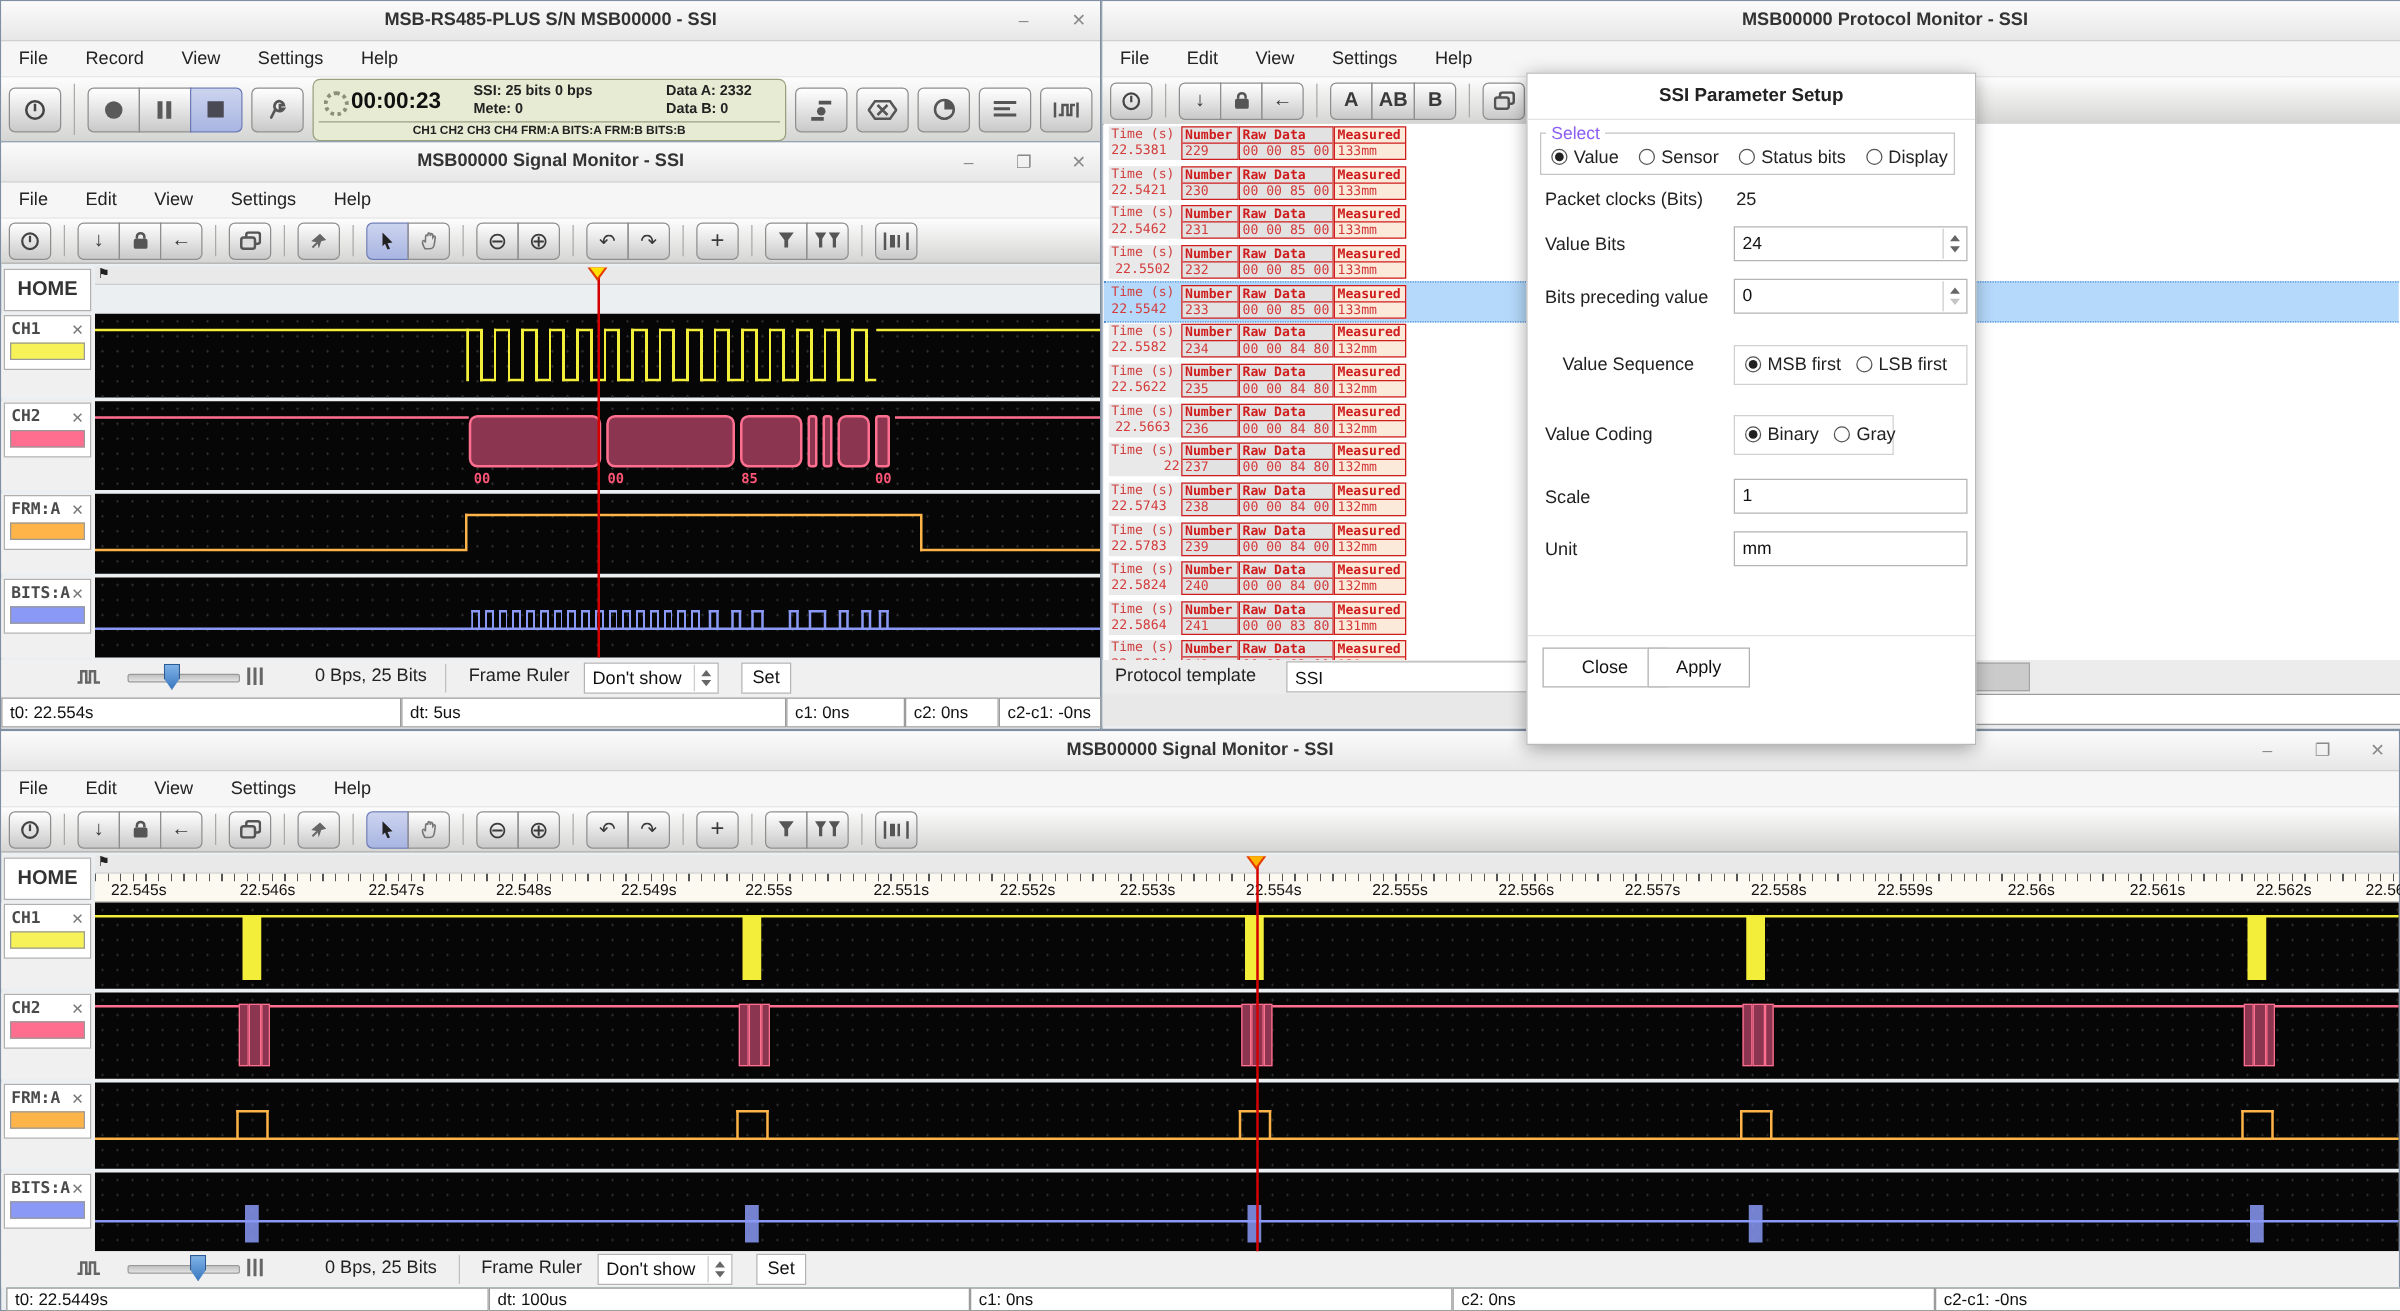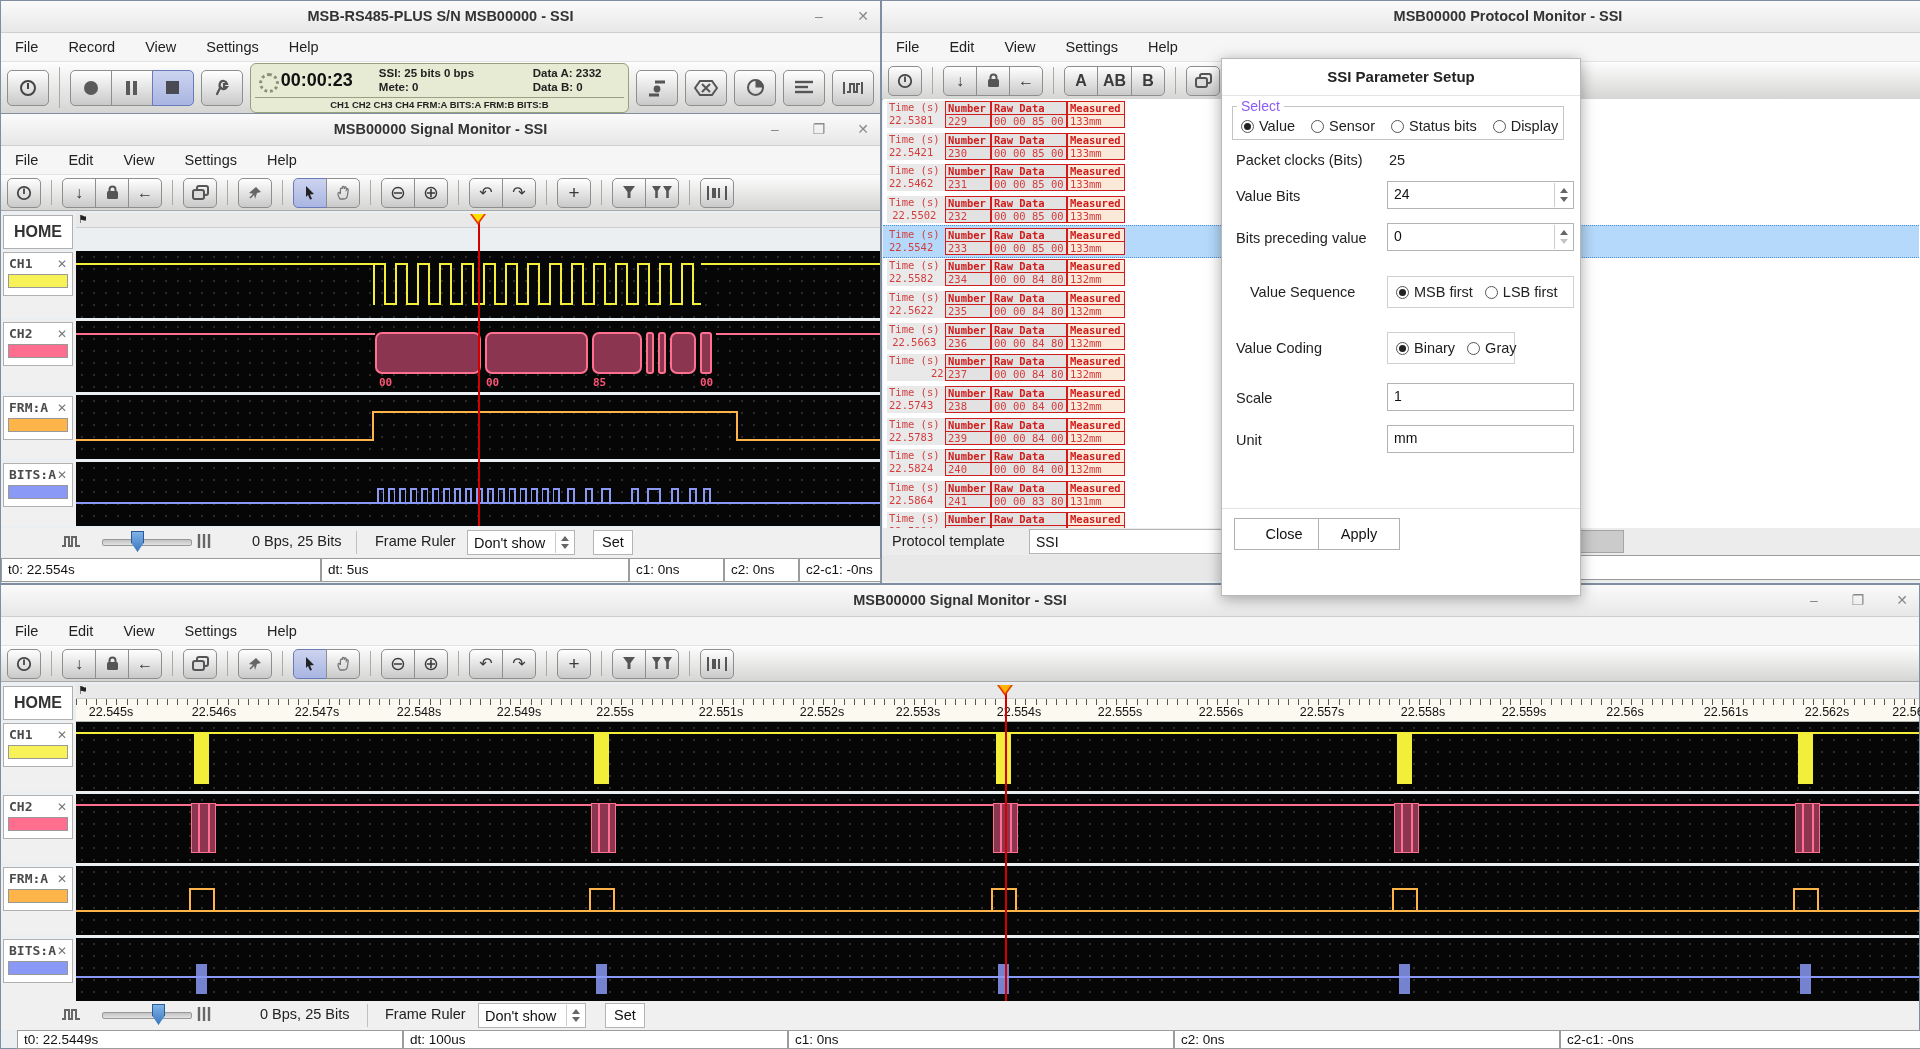--- a/index.html
+++ b/index.html
@@ -940,21 +940,21 @@
       <span class="ctltext" style="left:384px;top:5px">Frame Ruler</span>
       <div class="field" style="left:477px;top:2px;width:108px;height:25px;font-size:14.5px">
         <span>Don't show</span>
         <span class="spin">
             <i class="spup"></i>
             <i class="spdn"></i>
           </span>
       </div>
       <div class="setbtn" style="left:604px;top:2px;height:25px">Set</div>
     </div>
-    <div style="position:absolute;left:16px;right:0;top:445px;height:19px;background:#0f766e">
+    <div style="position:absolute;left:4px;right:0;top:445px;height:19px;background:#0f766e">
       <div class="scell" style="left:0;width:386px;height:19px;padding-top:1px">t0: 22.5449s</div>
       <div class="scell" style="left:386px;width:385px;height:19px;padding-top:1px">dt: 100us</div>
       <div class="scell" style="left:771px;width:386px;height:19px;padding-top:1px">c1: 0ns</div>
       <div class="scell" style="left:1157px;width:386px;height:19px;padding-top:1px">c2: 0ns</div>
       <div class="scell" style="left:1543px;width:377px;height:19px;padding-top:1px">c2-c1: -0ns</div>
     </div>
   </div>
 
   <div style="position:absolute;left:1221px;top:58px;width:360px;height:538px;background:#fff;border:1px solid #b9b9b9;
               box-shadow:0 3px 14px rgba(0,0,0,.35);z-index:50;box-sizing:border-box">

